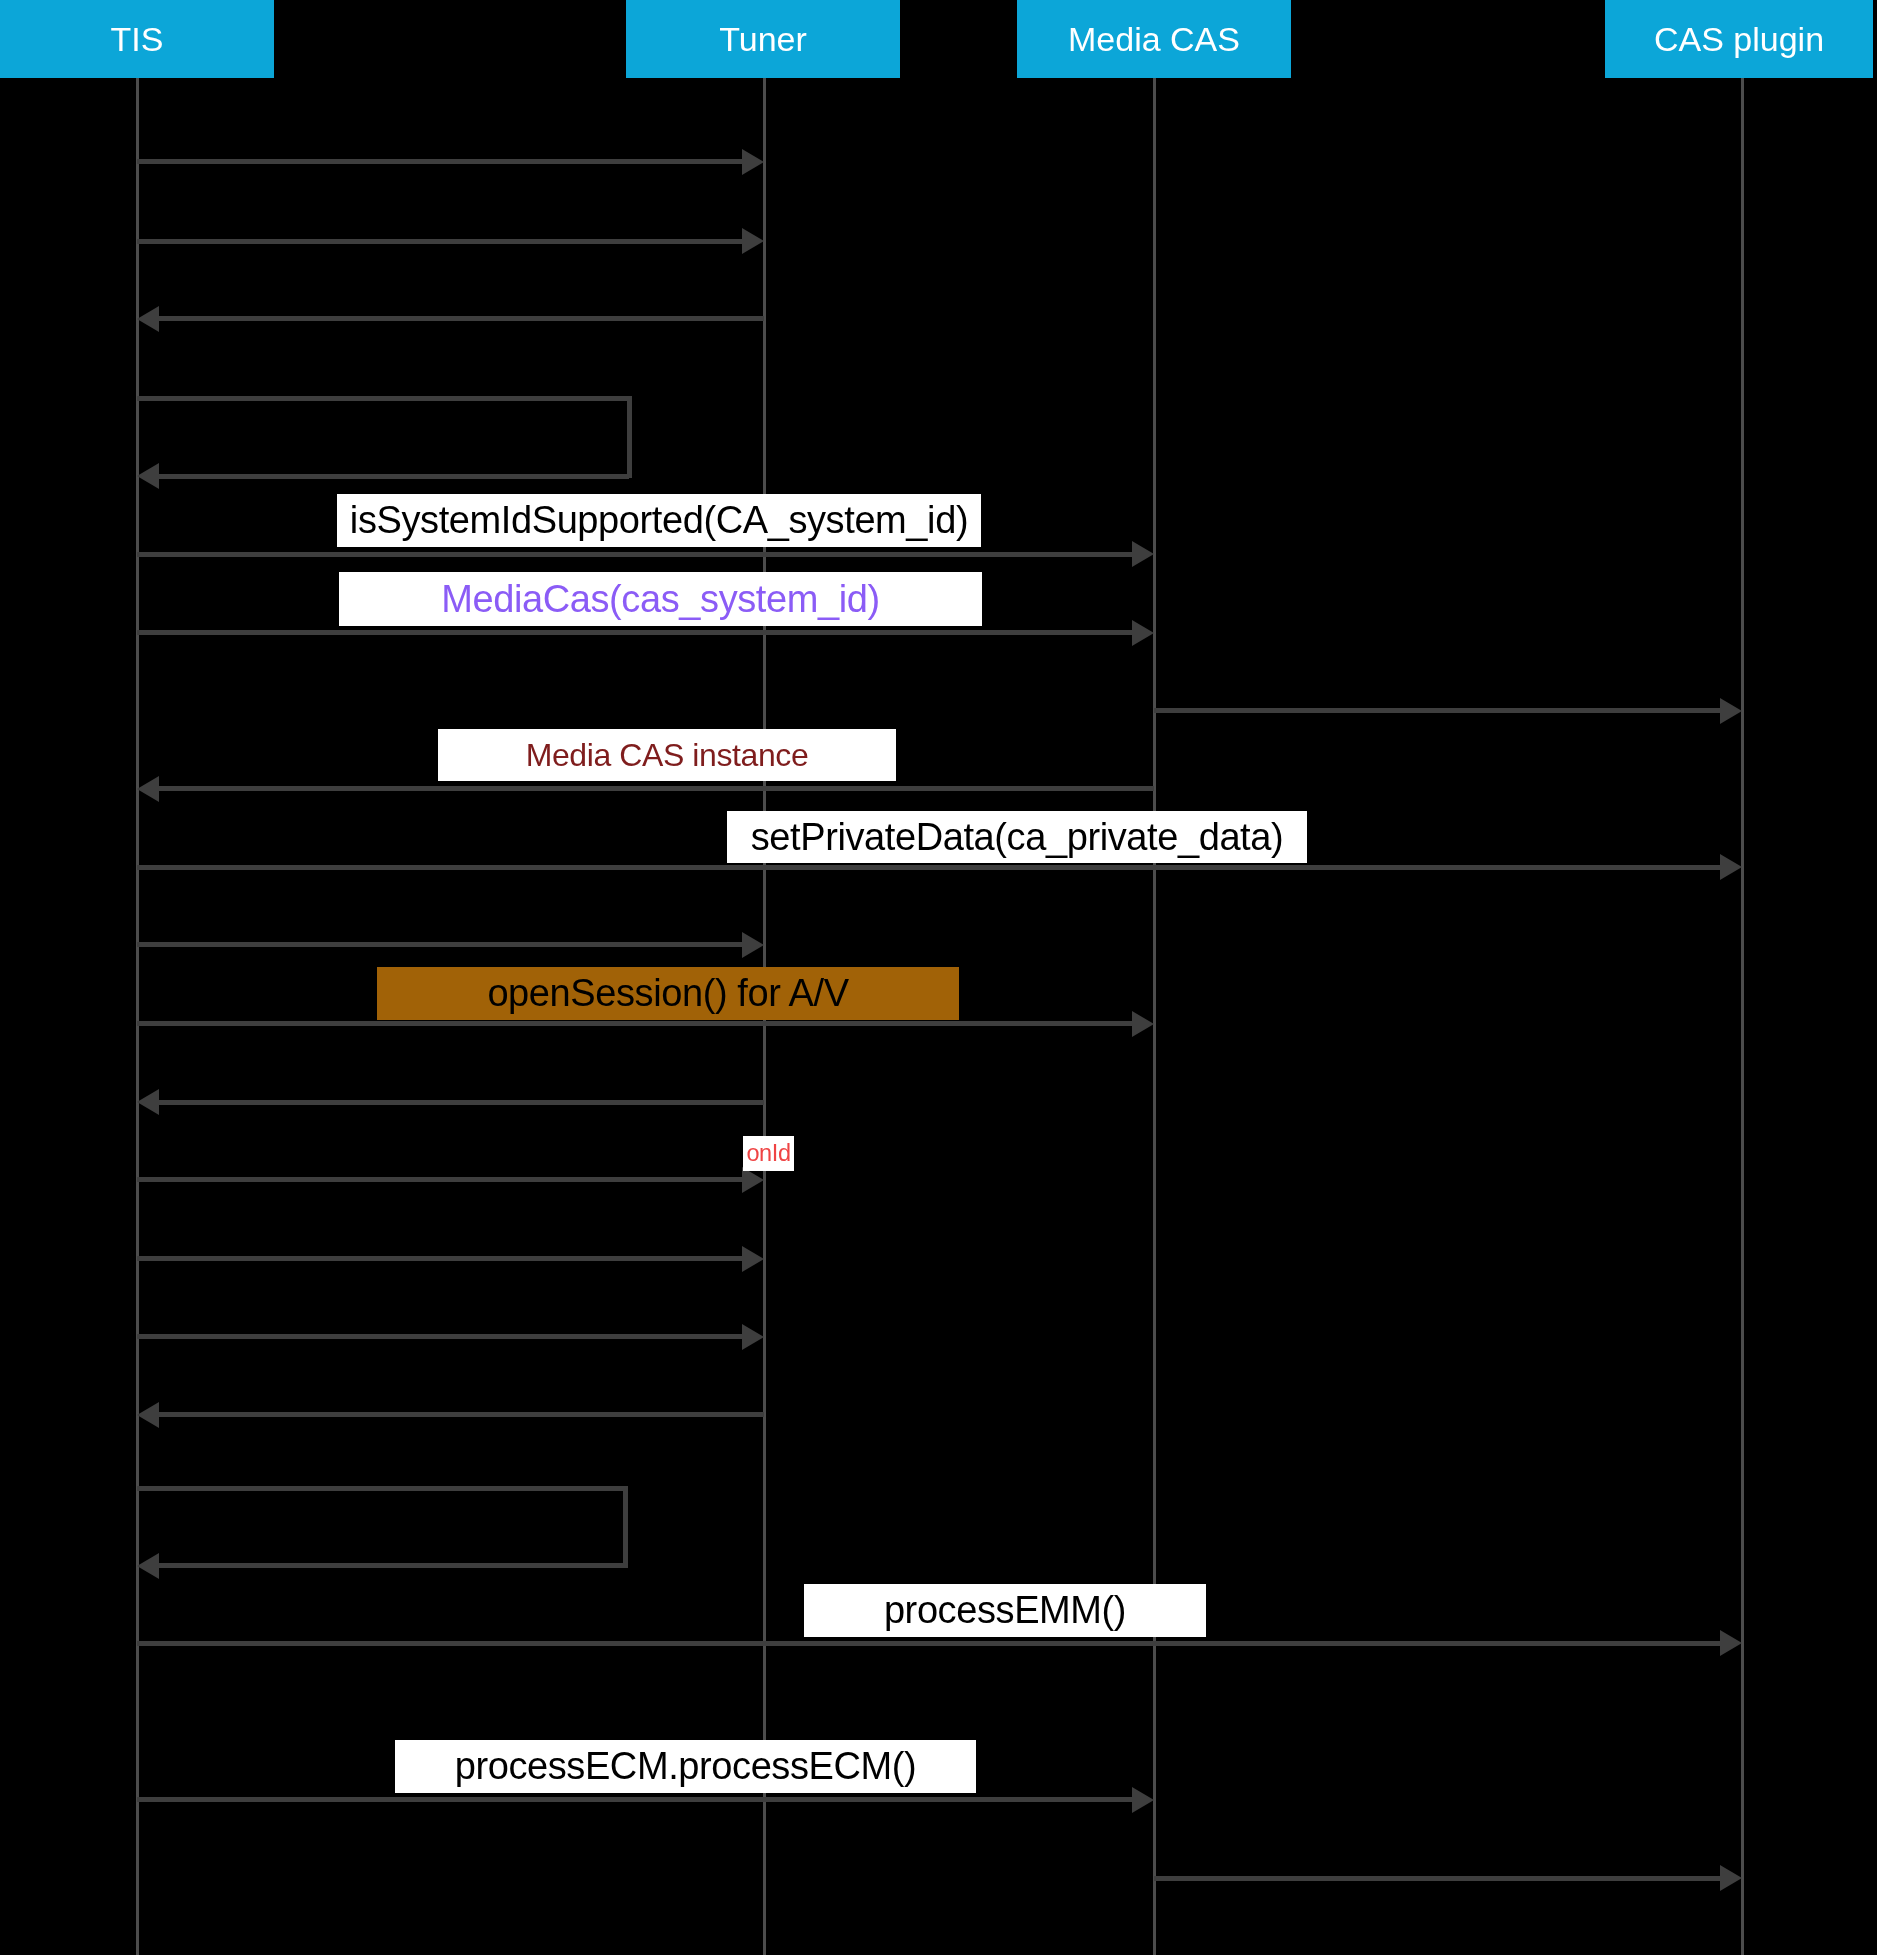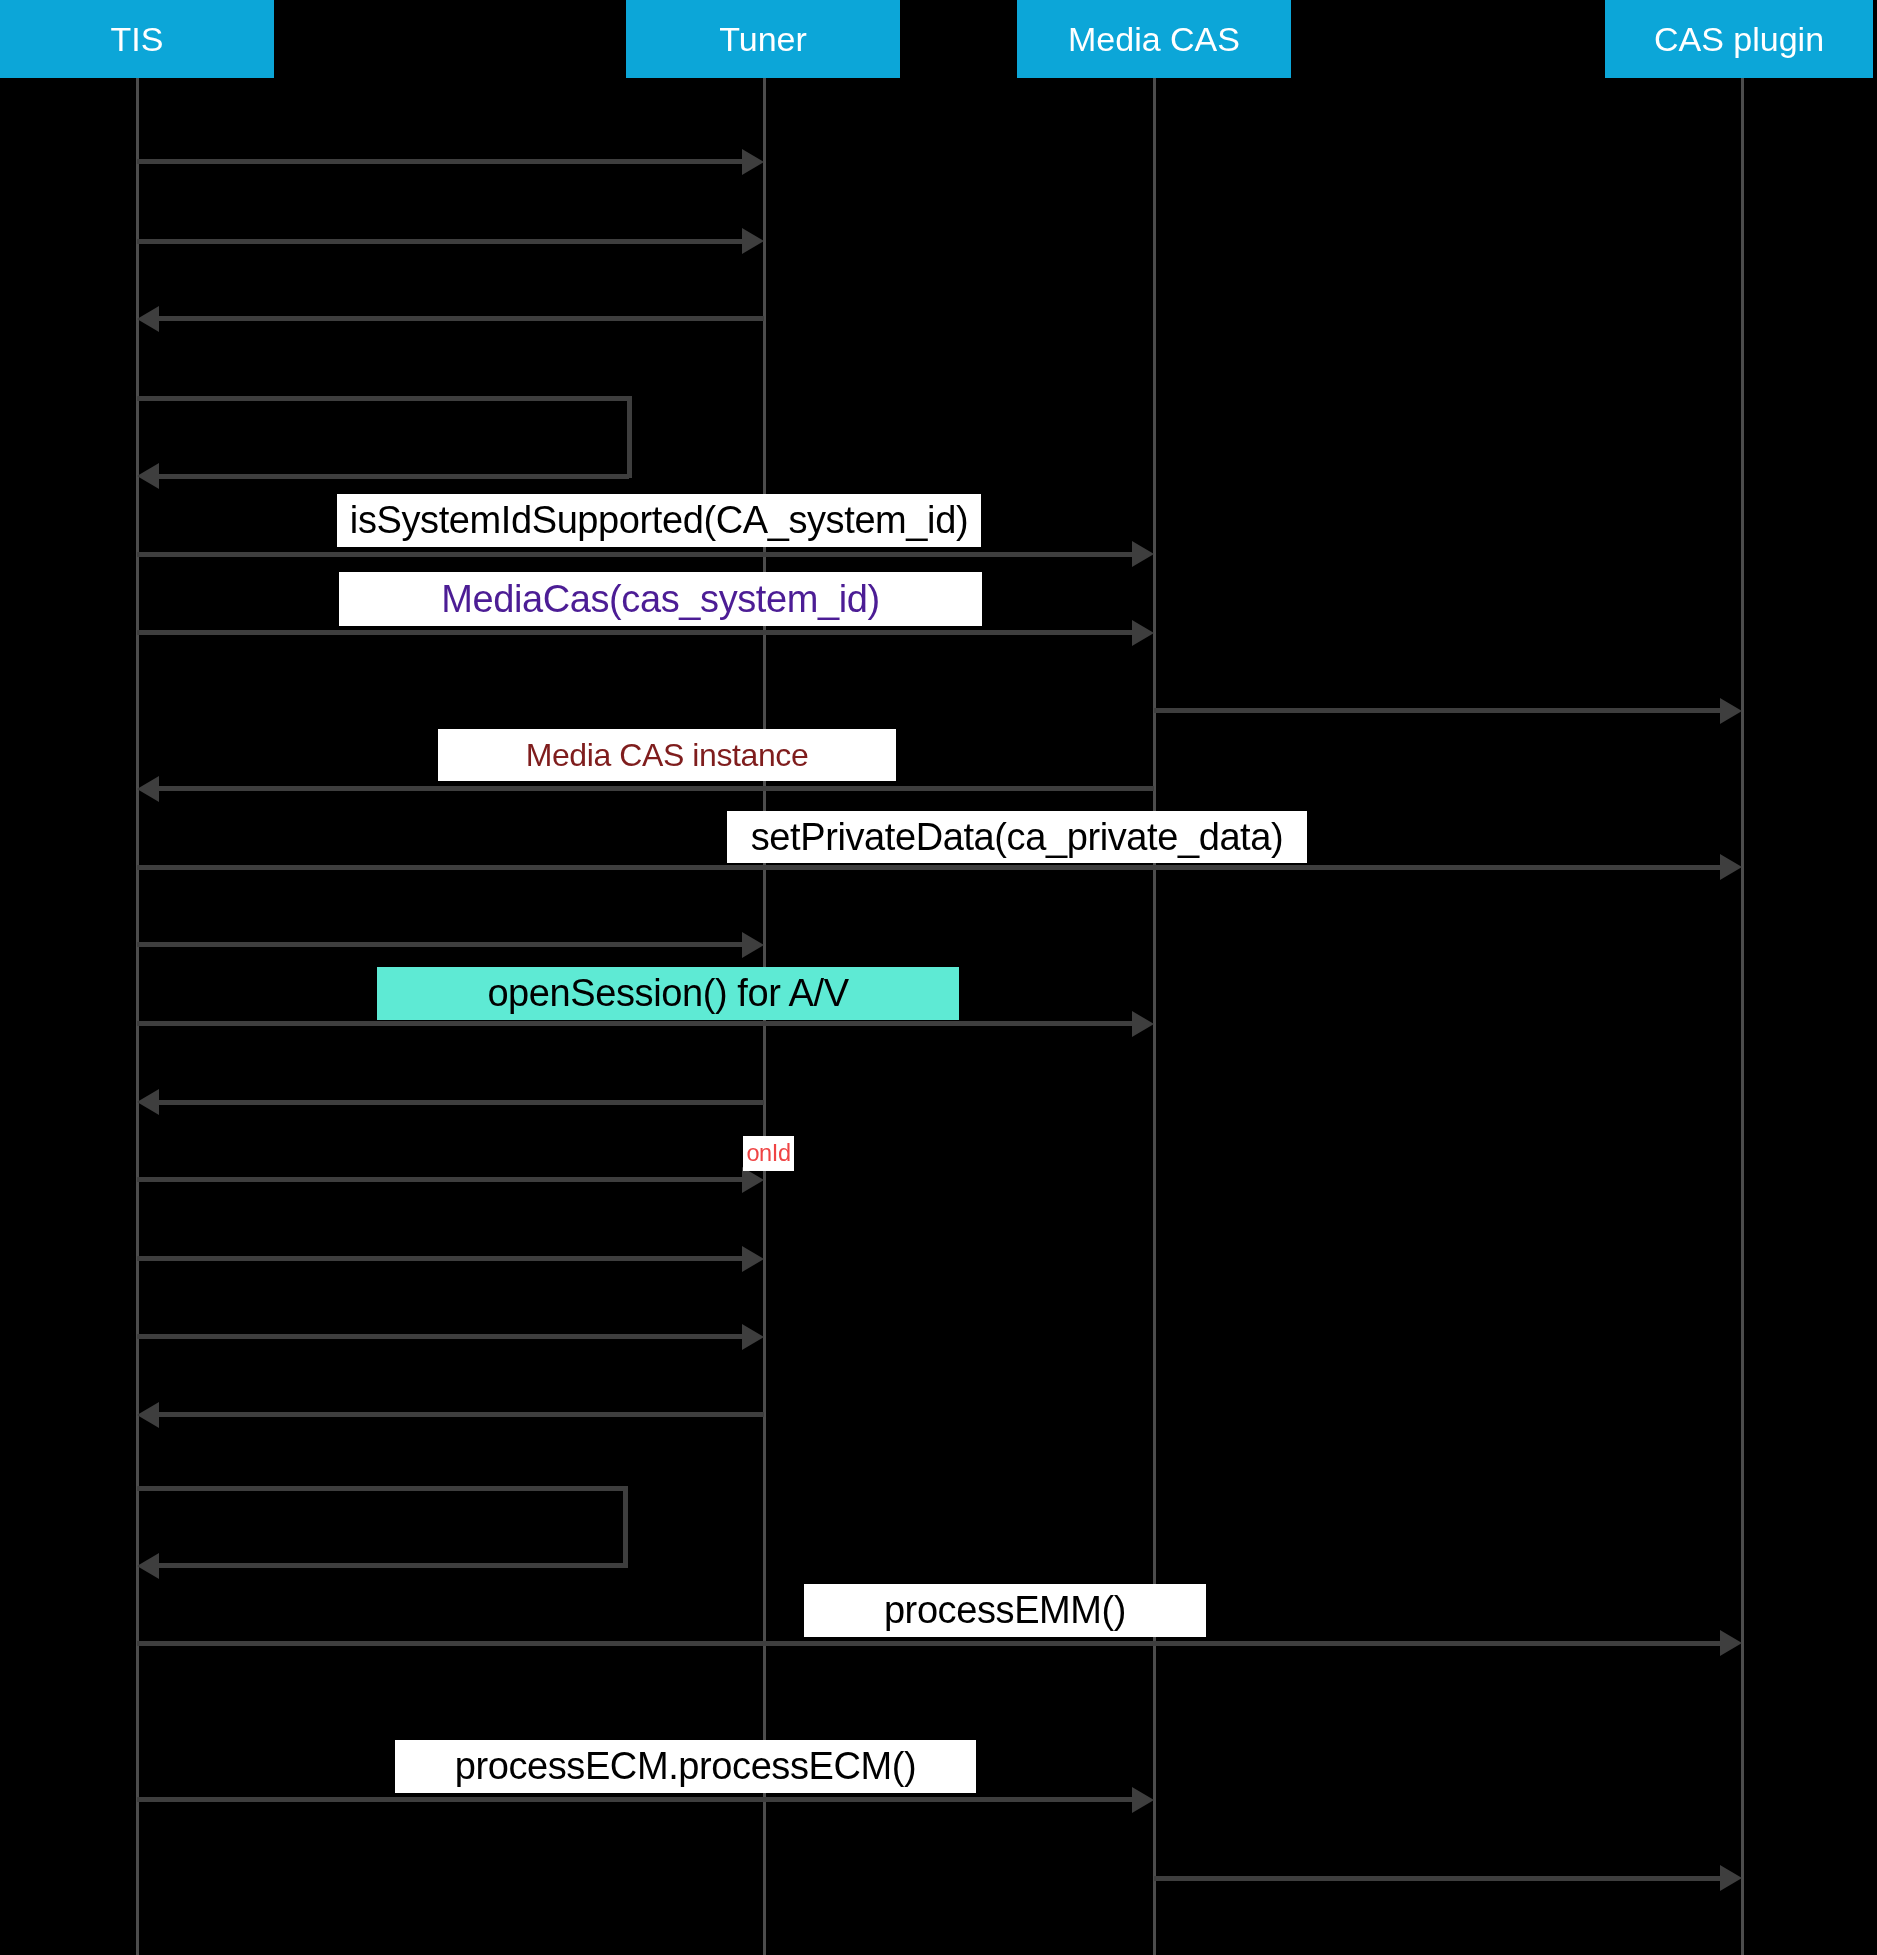--- a/index.html
+++ b/index.html
@@ -92,29 +92,29 @@
     <div class="msg-line" style="left: 137px; width: 1585px; top: 1641px; height: 5.1px; background: rgb(62, 62, 62);"></div>
     <div class="ah ah-right" style="top: 1630px; left: 1720px; border-left-color: rgb(62, 62, 62);"></div>
     <div class="msg-line" style="left: 137px; width: 997px; top: 1797px; height: 5.1px; background: rgb(62, 62, 62);"></div>
     <div class="ah ah-right" style="top: 1787px; left: 1132px; border-left-color: rgb(62, 62, 62);"></div>
     <div class="msg-line" style="left: 1154px; width: 569px; top: 1876px; height: 5.1px; background: rgb(62, 62, 62);"></div>
     <div class="ah ah-right" style="top: 1865px; left: 1720px; border-left-color: rgb(62, 62, 62);"></div>
     <div class="msg-label" style="left: 337px; top: 494px; width: 644px; height: 53px; background: rgb(255, 255, 255);">
       <span style="font-size: 38px; color: rgb(0, 0, 0);">isSystemIdSupported(CA_system_id)</span>
     </div>
     <div class="msg-label" style="left: 339px; top: 572px; width: 643px; height: 54px; background: rgb(255, 255, 255);">
-      <span style="font-size: 38px; color: #4c1d95; text-align: right;">MediaCas(cas_system_id)</span>
+      <span style="font-size: 38px; color: #8b5cf6; text-align: right;">MediaCas(cas_system_id)</span>
     </div>
     <div class="msg-label" style="left: 438px; top: 729px; width: 458px; height: 52px; background: rgb(255, 255, 255);">
       <span style="font-size: 32px; color: #7f1d1d;">Media CAS instance</span>
     </div>
     <div class="msg-label" style="left: 727px; top: 811px; width: 580px; height: 52px; background: rgb(255, 255, 255);">
       <span style="font-size: 38px; color: rgb(0, 0, 0);">setPrivateData(ca_private_data)</span>
     </div>
-    <div class="msg-label" style="left: 377px; top: 967px; width: 582px; height: 53px; background: #5eead4;">
+    <div class="msg-label" style="left: 377px; top: 967px; width: 582px; height: 53px; background: #a16207;">
       <span style="font-size: 38px; color: rgb(0, 0, 0);">openSession() for A/V</span>
     </div>
     <div class="msg-label" style="left: 743px; top: 1136px; width: 51px; height: 35px; background: rgb(255, 255, 255);">
       <span style="font-size: 23.5px; color: #ef4444;">onId</span>
     </div>
     <div class="msg-label" style="left: 804px; top: 1584px; width: 402px; height: 53px; background: rgb(255, 255, 255);">
       <span style="font-size: 38px; color: rgb(0, 0, 0);">processEMM()</span>
     </div>
     <div class="msg-label" style="left: 395px; top: 1740px; width: 581px; height: 53px; background: rgb(255, 255, 255);">
       <span style="font-size: 38px; color: rgb(0, 0, 0);">processECM.processECM()</span>

